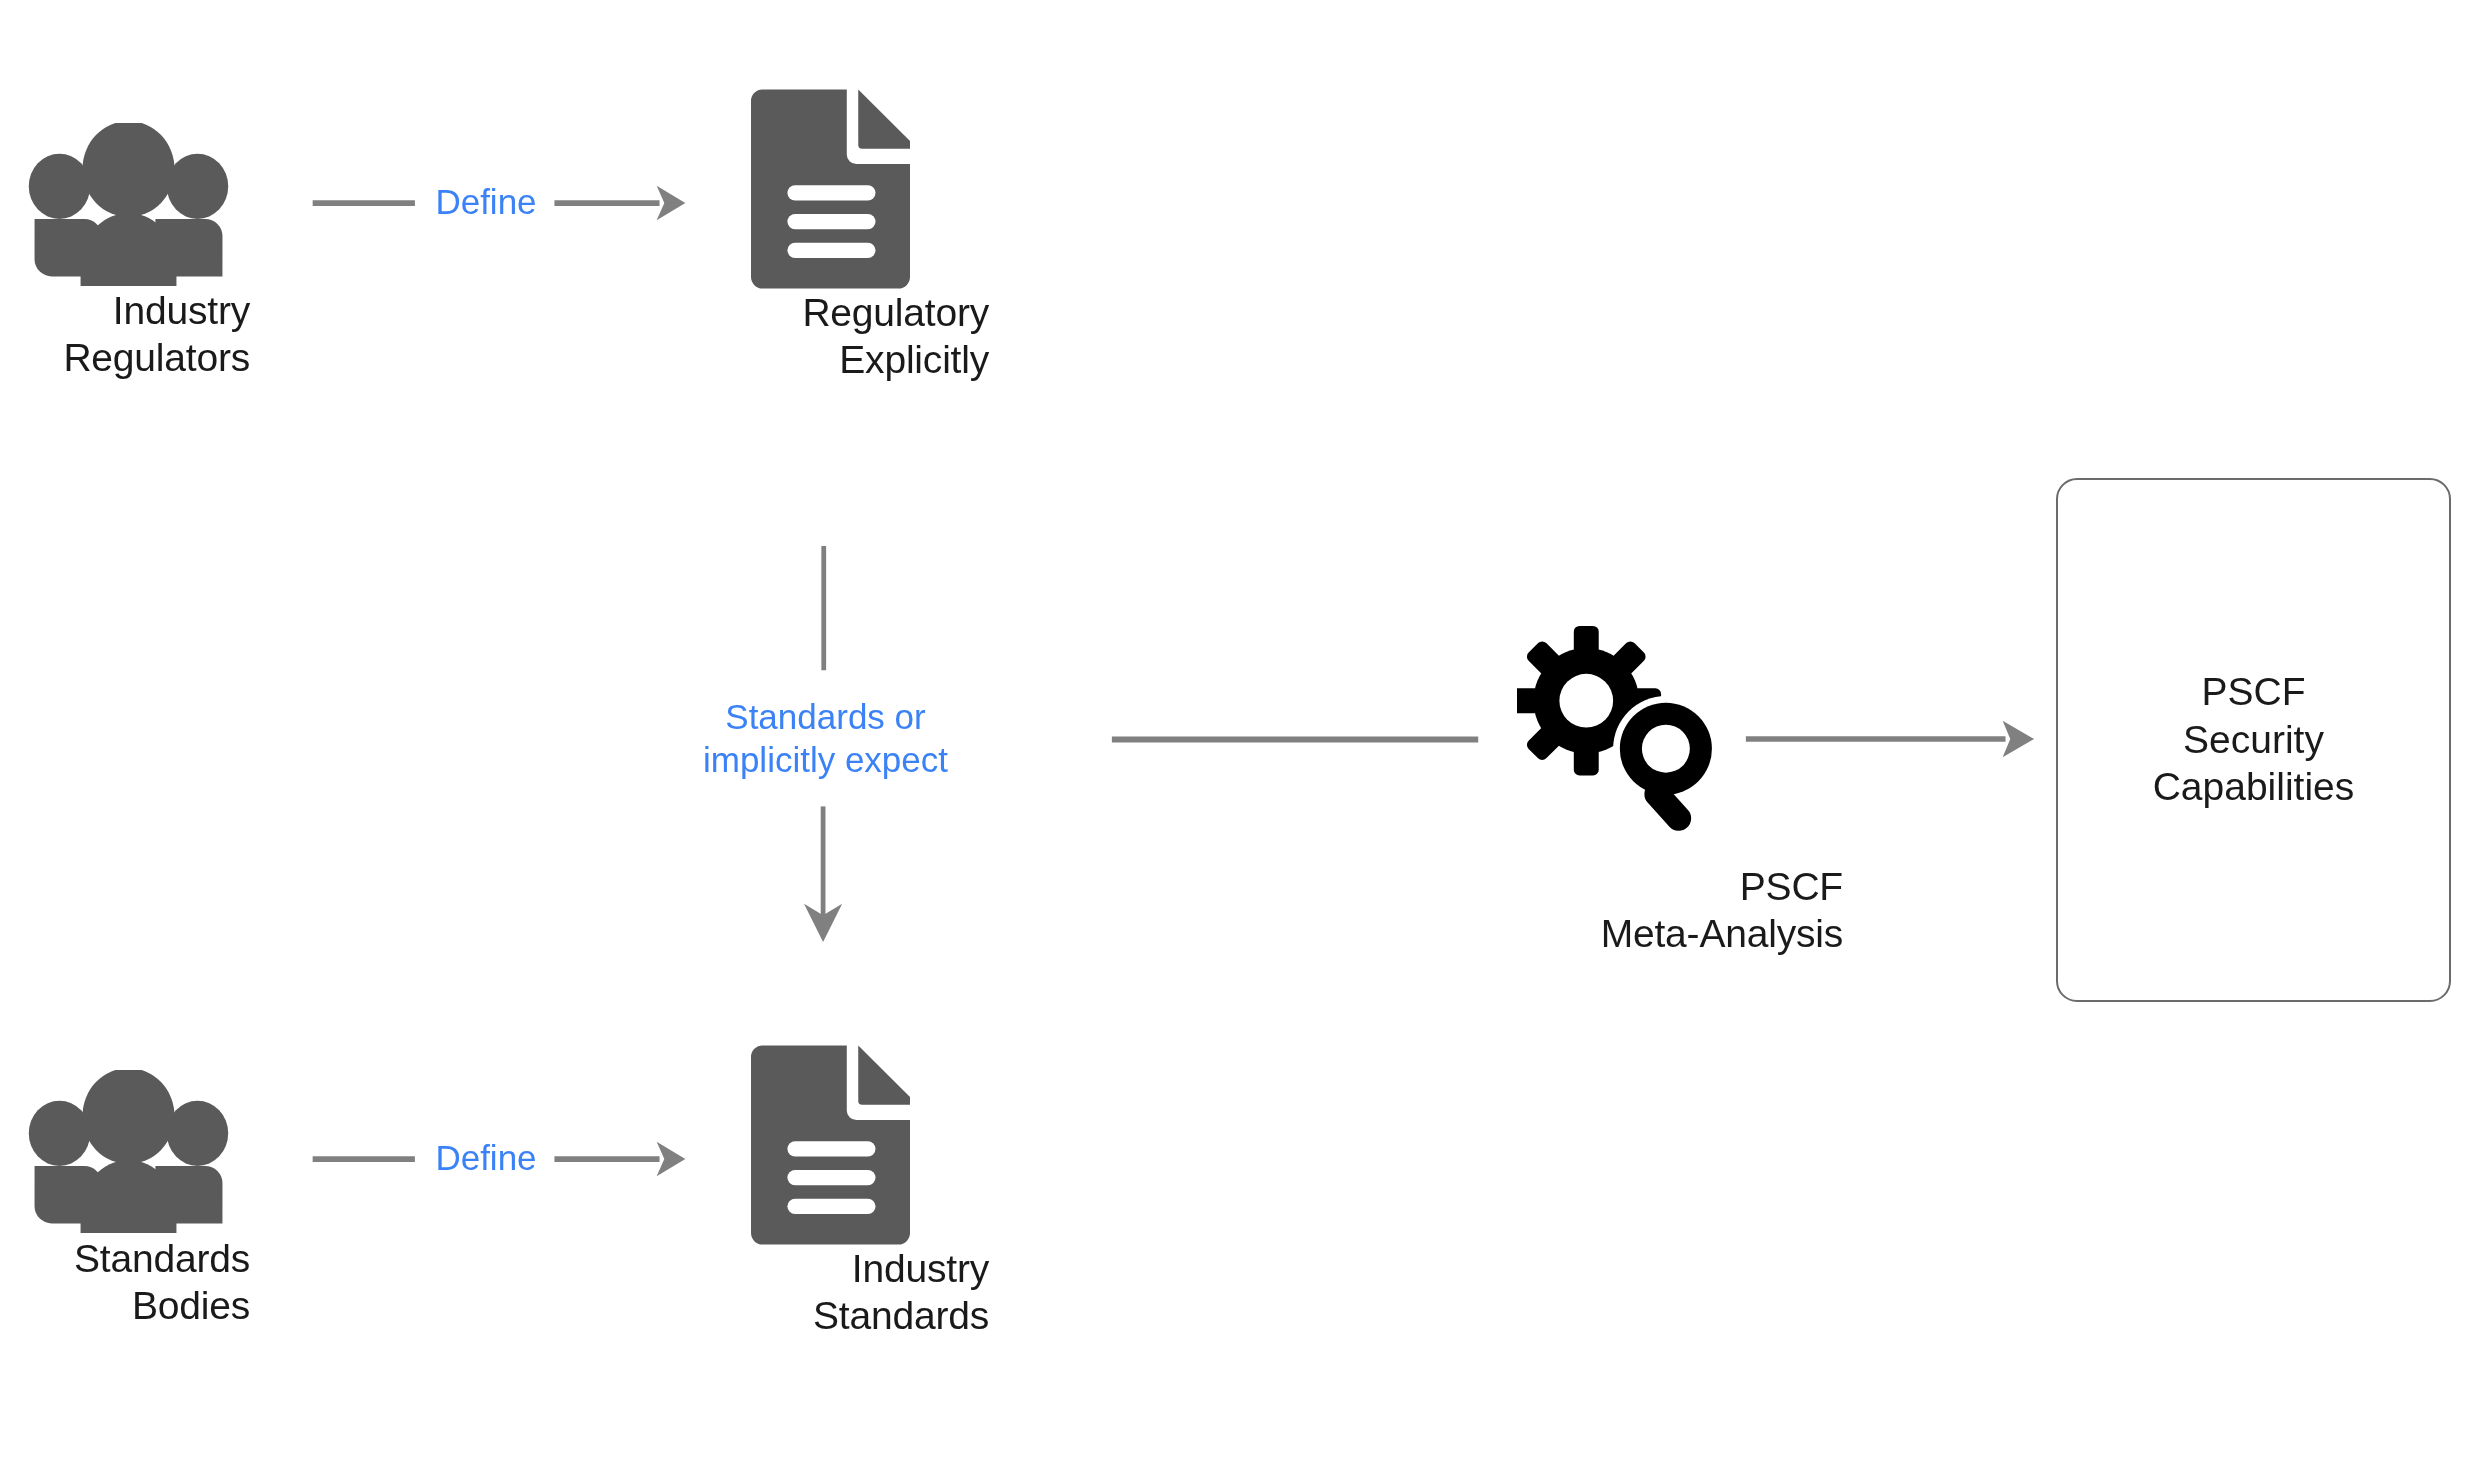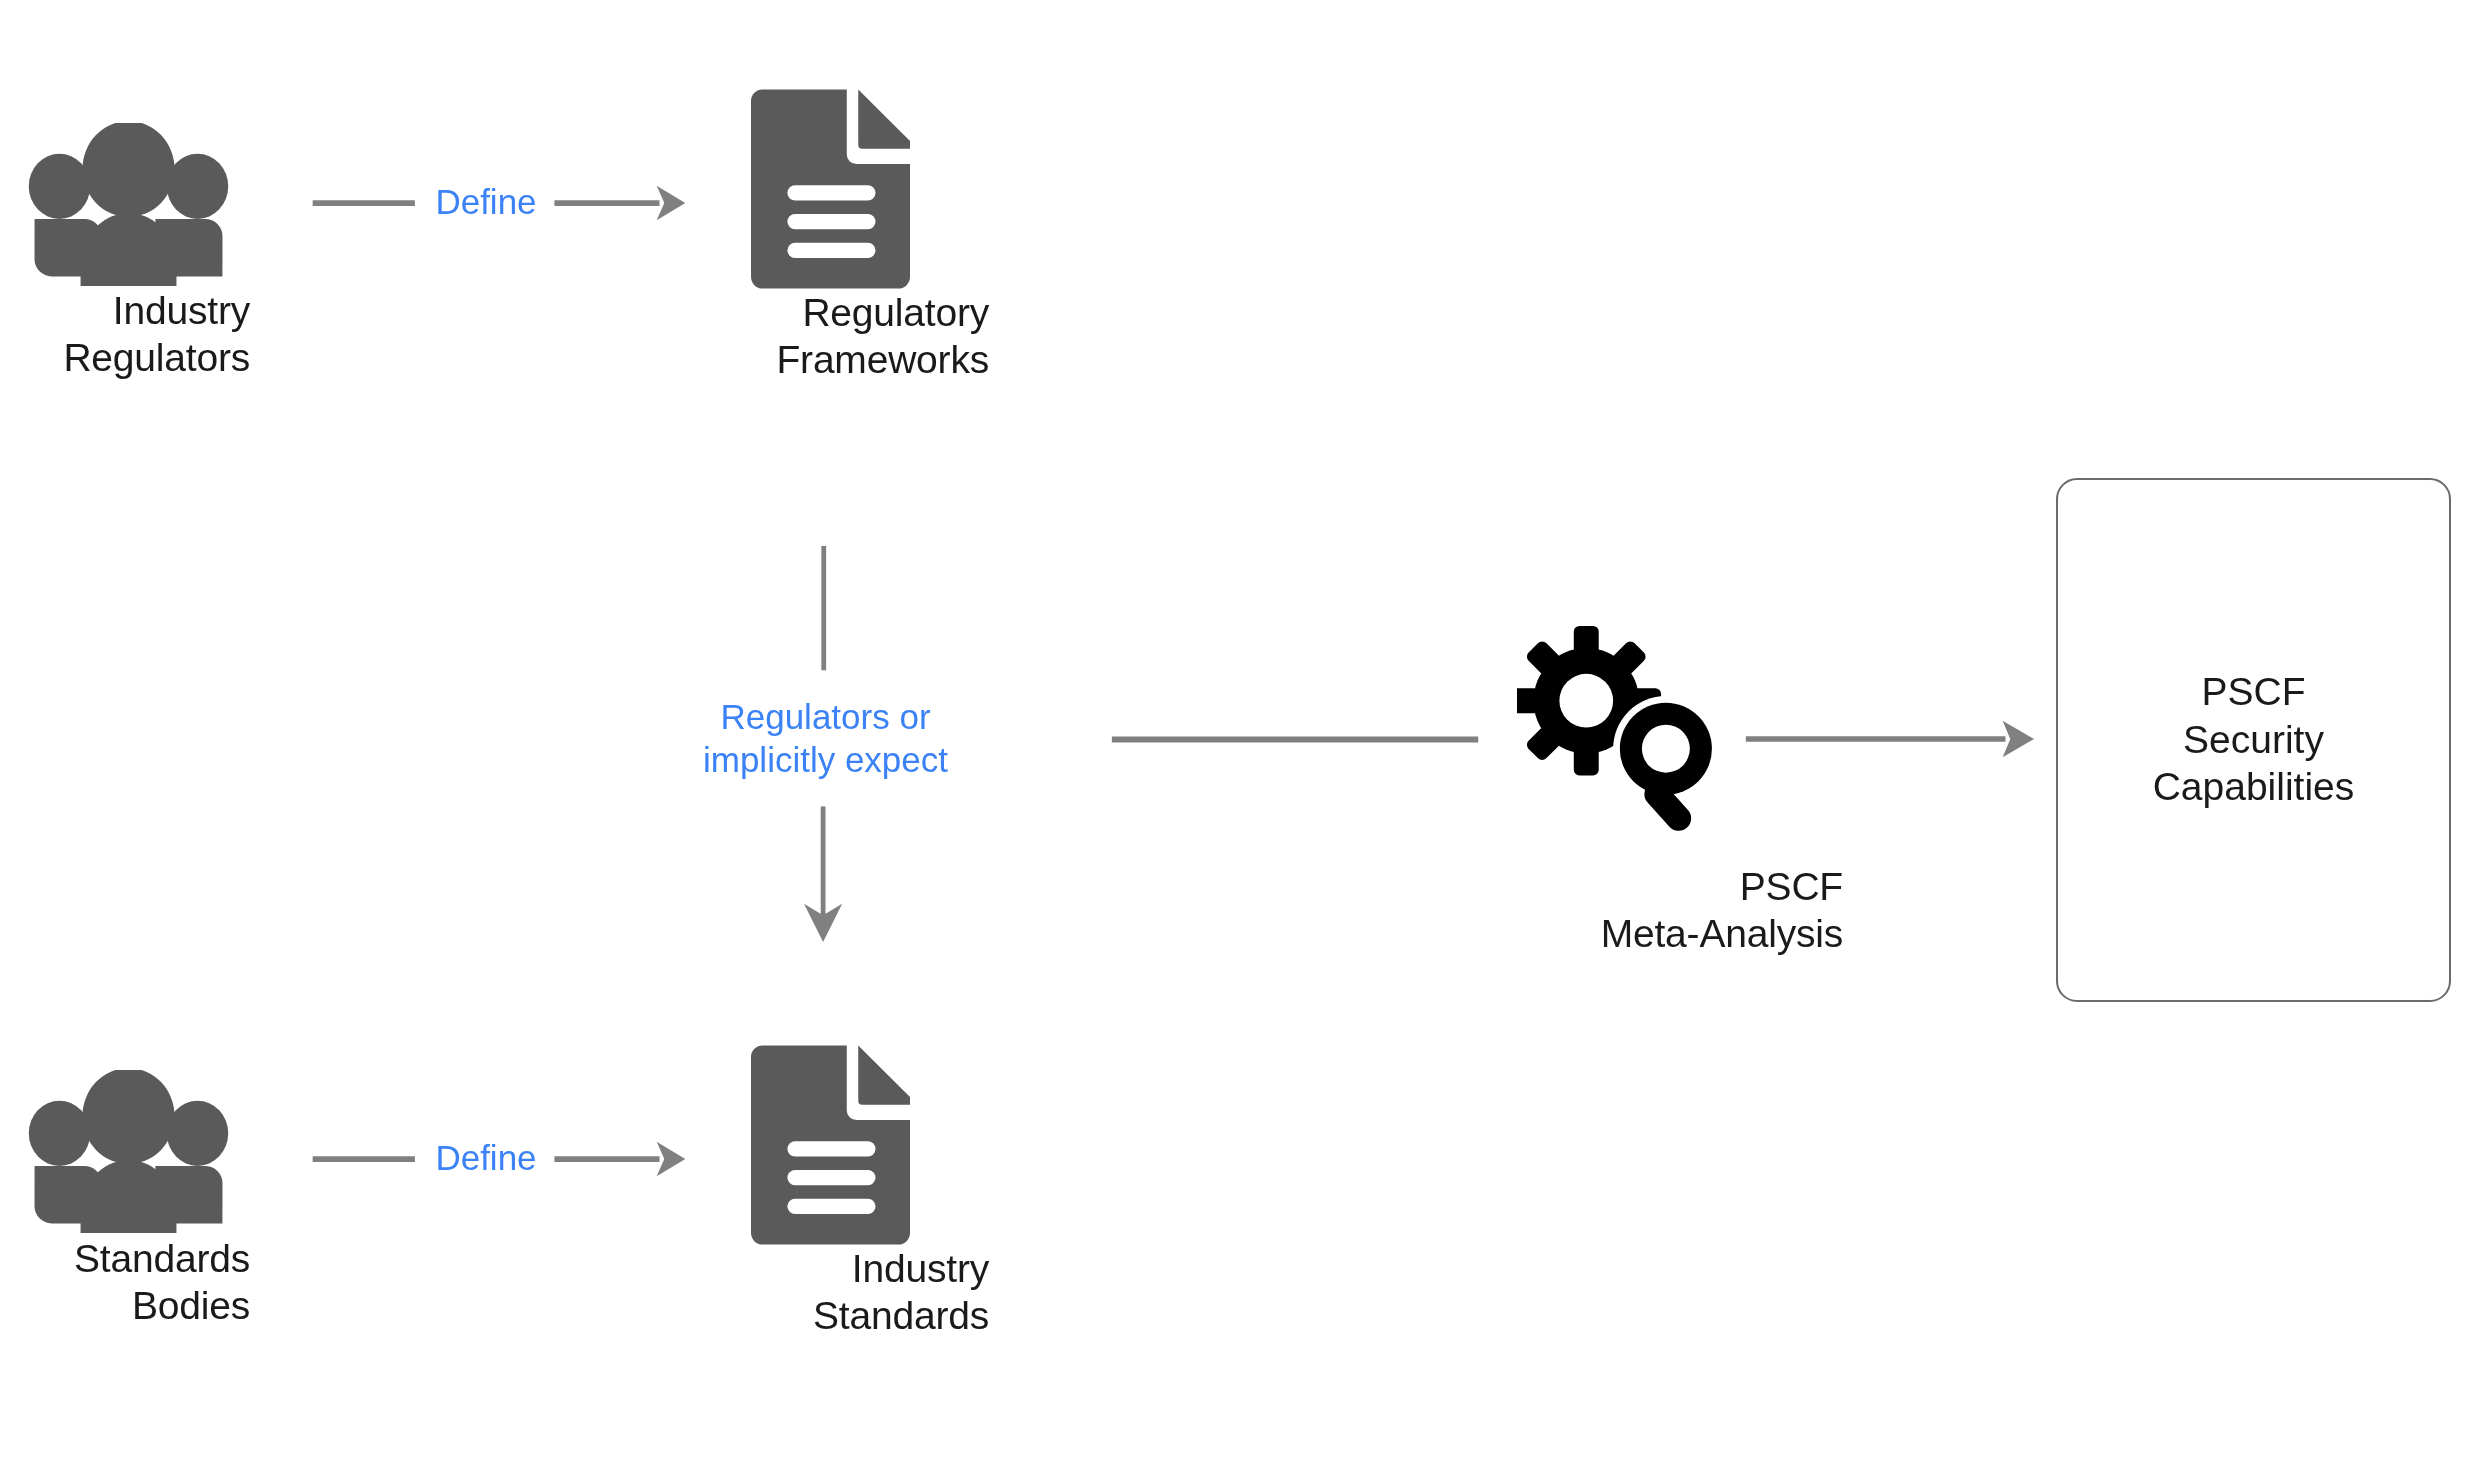--- a/index.html
+++ b/index.html
@@ -105,27 +105,27 @@
         <path d="M12 0 h88 v68 a10 10 0 0 0 10 10 h56 v118 a12 12 0 0 1 -12 12 h-142 a12 12 0 0 1 -12 -12 v-184 a12 12 0 0 1 12 -12 z" fill="#5a5a5a"></path>
 
         <path d="M112 0 L166 54 a8 8 0 0 1 -0 8 h-50 a4 4 0 0 1 -4 -4 z" fill="#5a5a5a"></path>
 
         <rect x="38" y="100" width="92" height="16" rx="8" fill="#ffffff"></rect>
         <rect x="38" y="130" width="92" height="16" rx="8" fill="#ffffff"></rect>
         <rect x="38" y="160" width="92" height="16" rx="8" fill="#ffffff"></rect>
       </svg>
     </div>
     <div class="node-label" style="left:0px; top:204px; width:317px;">Regulatory
-Frameworks</div>
+Explicitly</div>
   </div>
 
   <svg class="edge" style="left:818px; top:538px;" width="13.4" height="144" viewBox="0 0 14 150">
     <line x1="6" y1="8" x2="6" y2="138" stroke="#808080" stroke-width="5"></line>
   </svg>
-  <div class="edge-label" style="left:672px; top:696px; width:307px;">Regulators or
+  <div class="edge-label" style="left:672px; top:696px; width:307px;">Standards or
 implicitly expect</div>
   <svg class="edge" style="left:804px; top:806px;" width="42" height="144" viewBox="0 0 44 150">
     <line x1="20" y1="0" x2="20" y2="120" stroke="#808080" stroke-width="5"></line>
     <path d="M0 102 L20 142 L40 102 L20 114 Z" fill="#808080"></path>
   </svg>
 
   <div class="node" style="left:0px; top:1056px; width:250px; height:278px;">
     <div class="icon-wrap" style="left:17.3px; top:14.4px; width:223px; height:163px;">
       <svg width="223" height="163" viewBox="0 0 232 170" xmlns="http://www.w3.org/2000/svg">
         <g fill="#5a5a5a">

